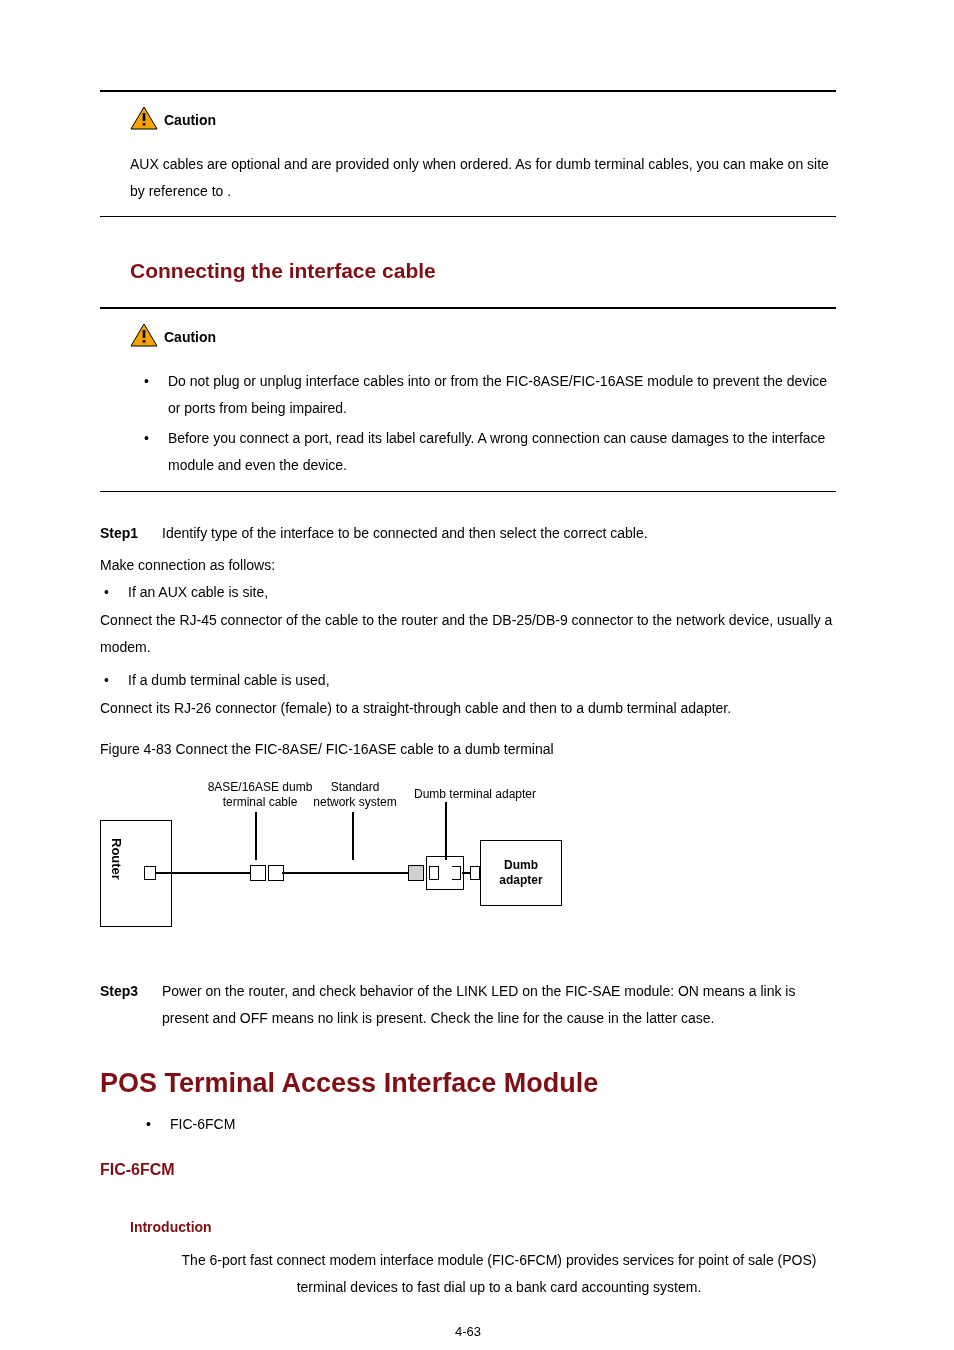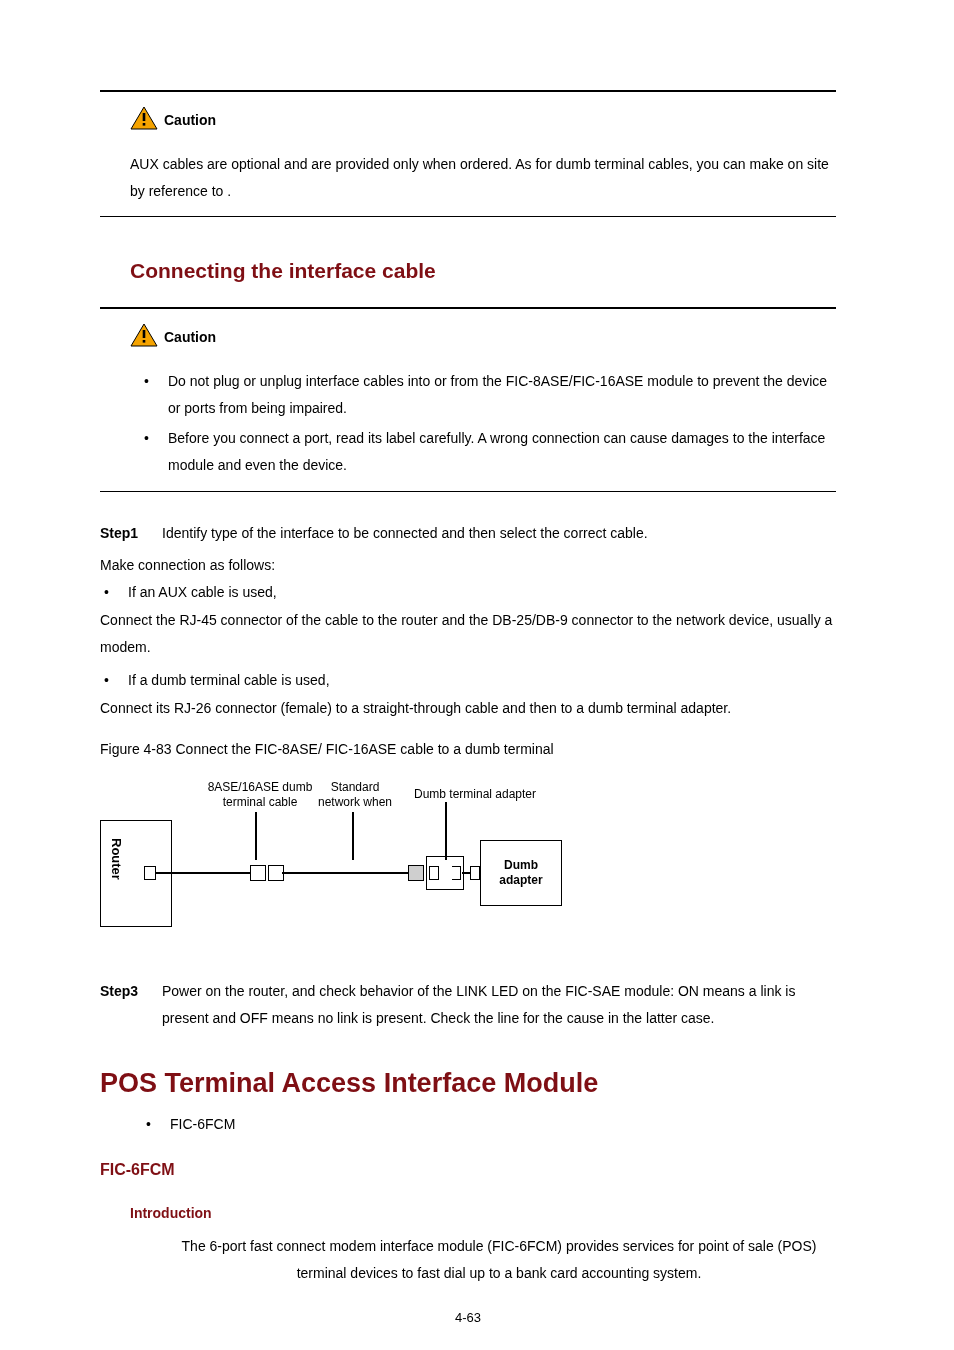--- a/index.html
+++ b/index.html
@@ -54,21 +54,21 @@
     font-weight: bold;
     font-size: 21px;
     margin-top: 42px;
     margin-bottom: 24px;
     margin-left: 30px;
   }
   .h4-red {
     color: #7f0f14;
     font-weight: bold;
     font-size: 14px;
-    margin-top: 26px;
+    margin-top: 40px;
     margin-bottom: 12px;
     margin-left: 30px;
   }
   ul.bullets {
     list-style: none;
     padding-left: 0;
     margin: 0 0 10px 42px;
   }
   ul.bullets > li {
     position: relative;
@@ -209,38 +209,38 @@
 
   <div class="step-row">
     <div class="step-label">Step1</div>
     <div class="step-body">Identify type of the interface to be connected and then select the correct cable.</div>
   </div>
 
   <div class="step-row tight">
     <div class="step-body">
       <div>Make connection as follows:</div>
       <ul class="sub-ul">
-        <li>If an AUX cable is used,</li>
+        <li>If an AUX cable is site,</li>
       </ul>
       <div class="body-para">Connect the RJ-45 connector of the cable to the router and the DB-25/DB-9 connector to the network device, usually a modem.</div>
       <ul class="sub-ul">
         <li>If a dumb terminal cable is used,</li>
       </ul>
       <div class="body-para">Connect its RJ-26 connector (female) to a straight-through cable and then to a dumb terminal adapter.</div>
 
       <div class="fig-caption">
         <span class="fig-strong">Figure 4-83</span><span> Connect the FIC-8ASE/ FIC-16ASE cable to a dumb terminal</span>
       </div>
 
       <div class="diagram">
 
         <div class="d-label" style="left:95px; top:0; width:130px; white-space:pre-line;">8ASE/16ASE dumb
 terminal cable</div>
         <div class="d-label" style="left:210px; top:0; width:90px; white-space:pre-line;">Standard
-network when</div>
+network system</div>
         <div class="d-label" style="left:300px; top:7px; width:150px;">Dumb terminal adapter</div>
 
         <div class="d-box" style="left:0; top:40px; width:70px; height:105px;"></div>
         <div class="d-label rotated" style="left:24px; top:58px;">Router</div>
         <div class="d-port" style="left:44px; top:86px;"></div>
 
         <div class="d-line" style="left:155px; top:32px; width:2px; height:48px;"></div>
         <div class="d-line" style="left:252px; top:32px; width:2px; height:48px;"></div>
         <div class="d-line" style="left:345px; top:22px; width:2px; height:58px;"></div>
 

